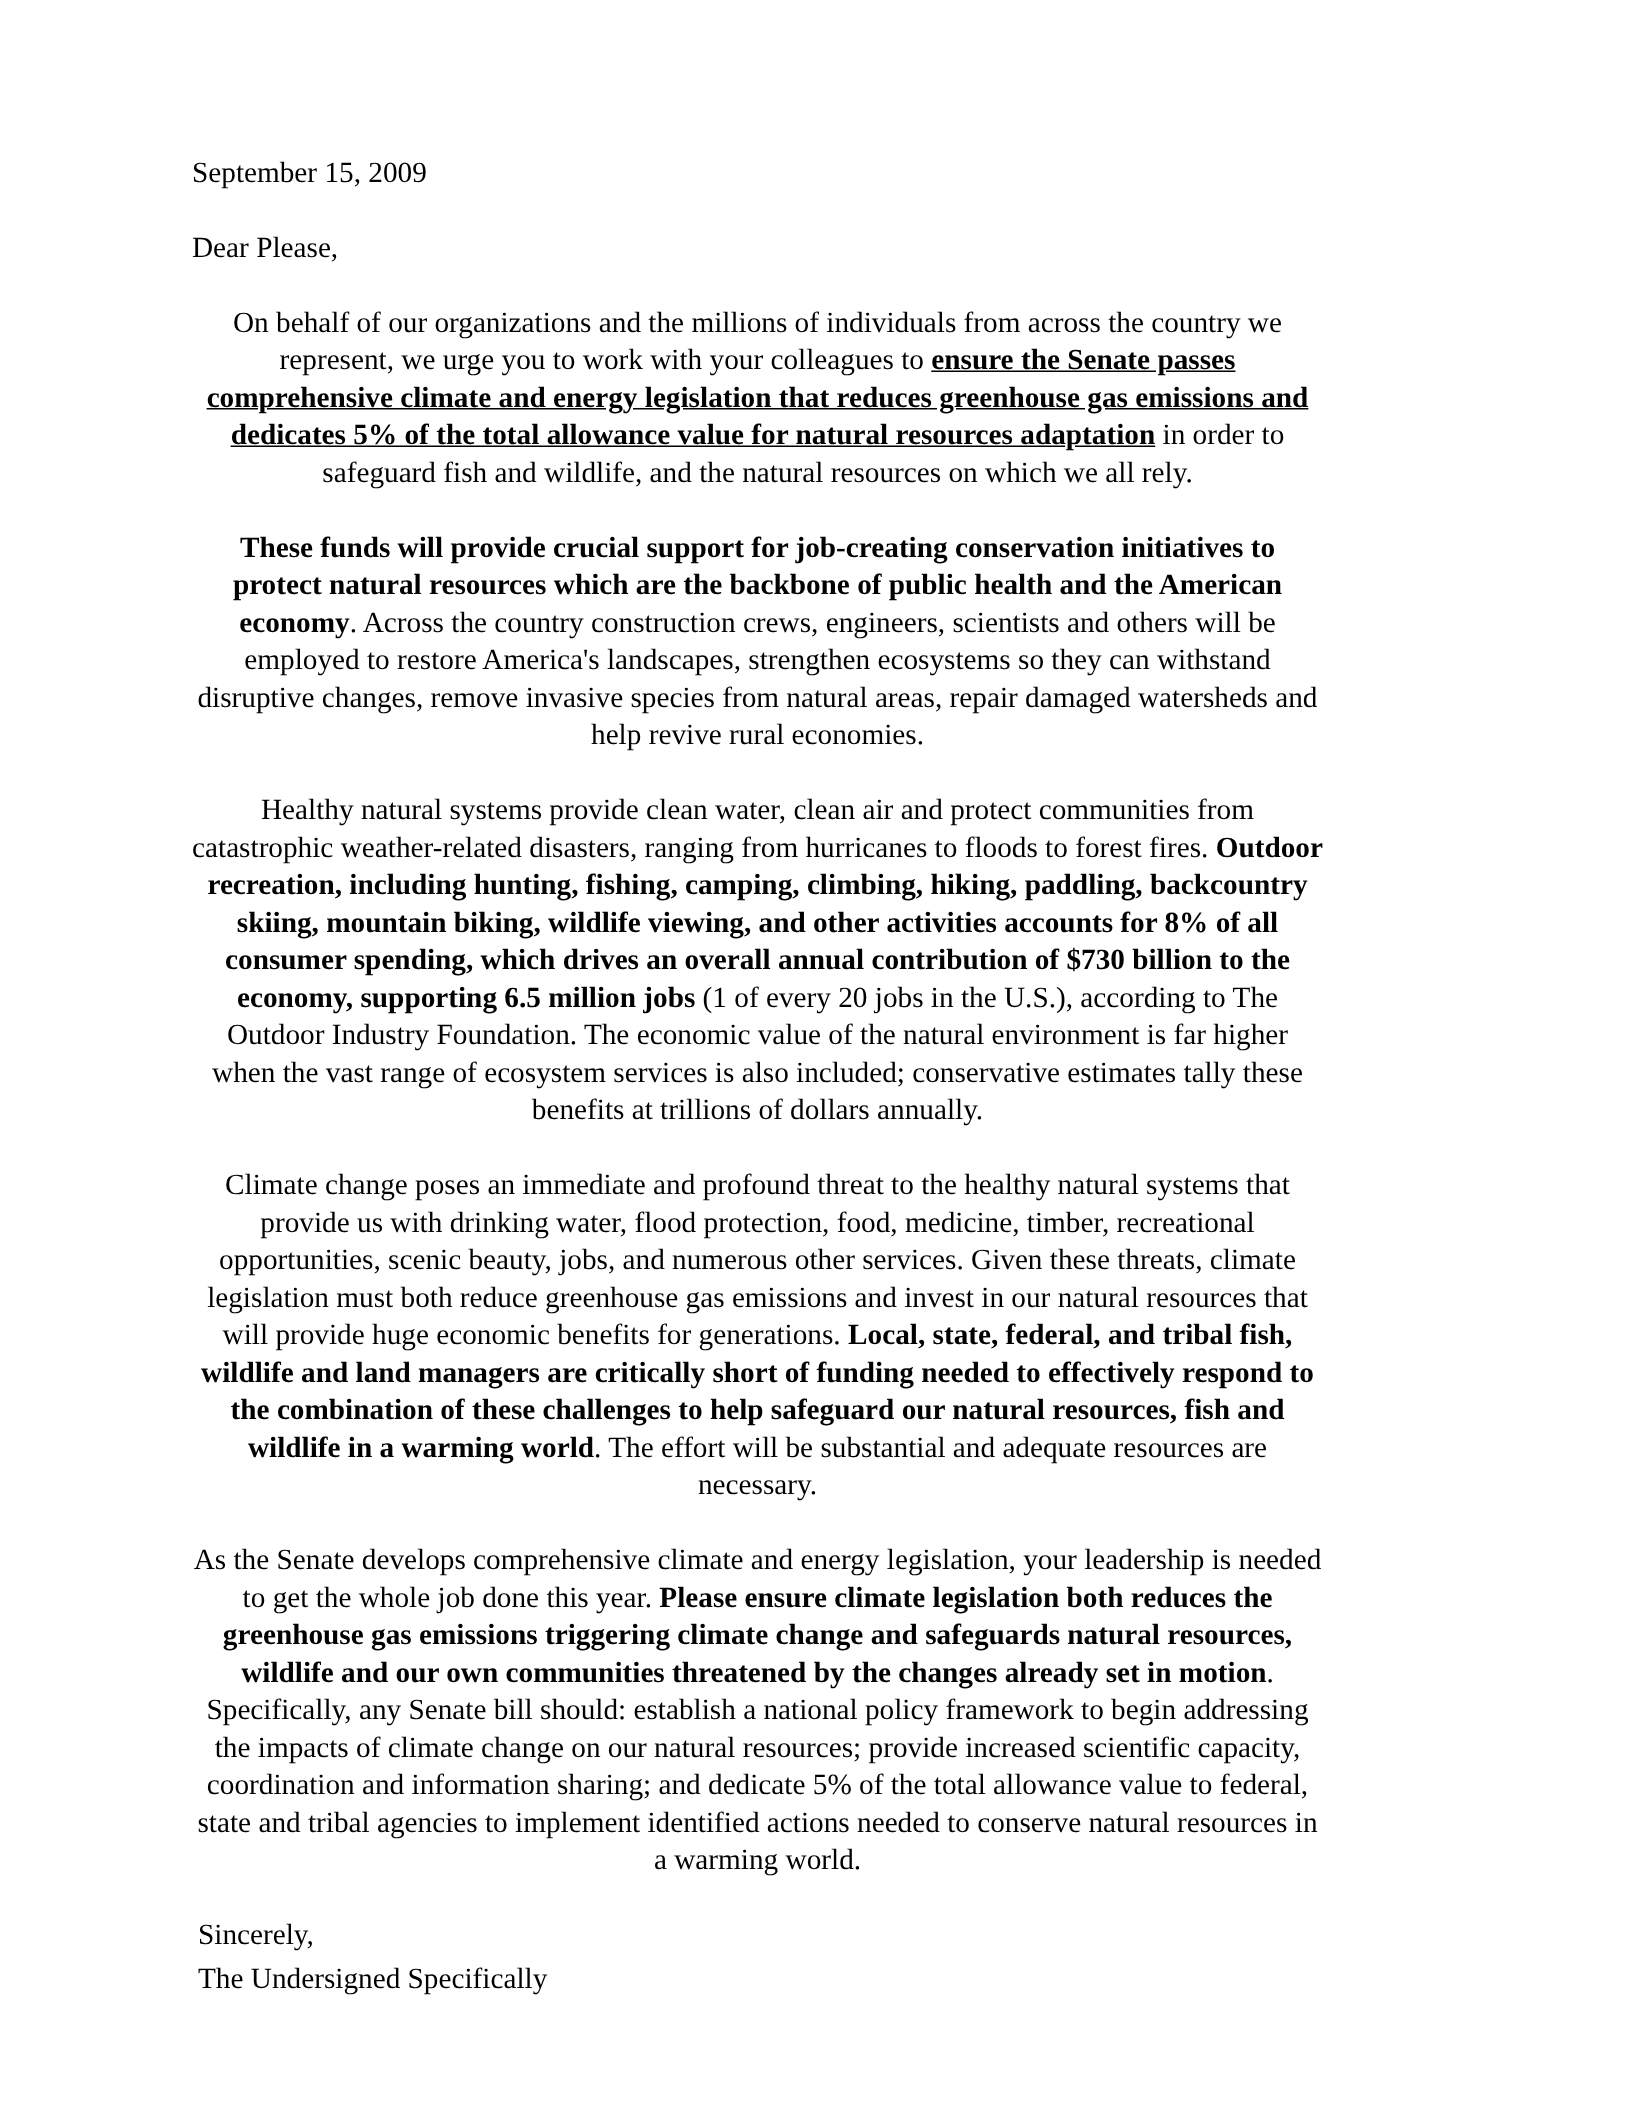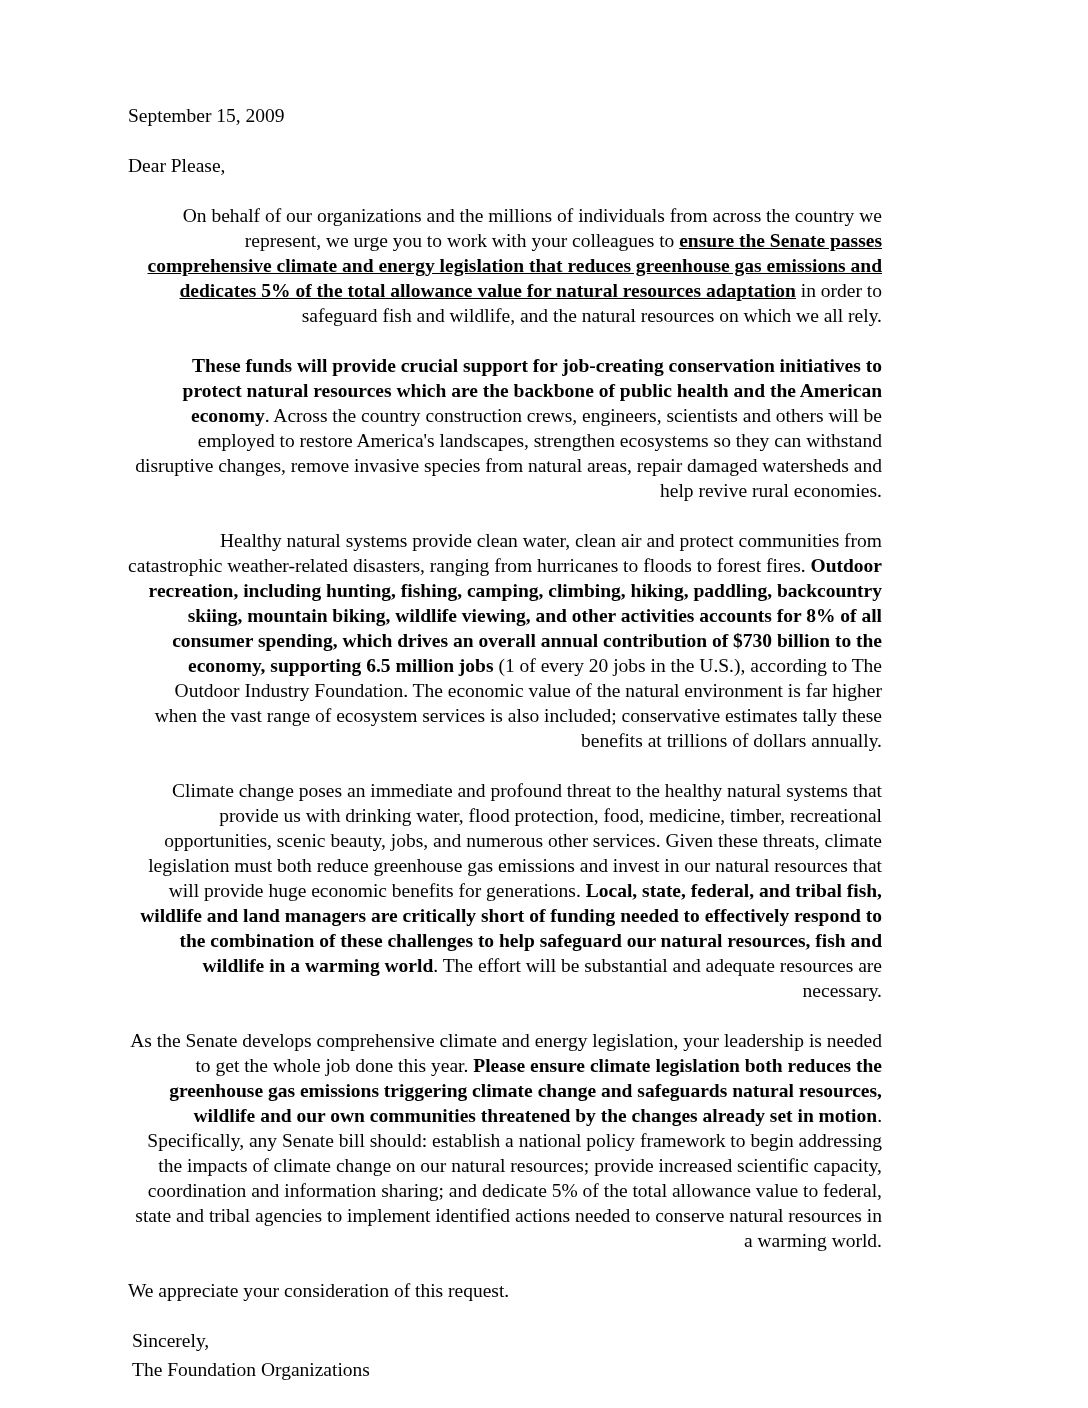--- a/index.html
+++ b/index.html
@@ -20,21 +20,21 @@
     padding: 103px 126px 0 128px;
     overflow: hidden;
     border-radius: 27px;
     -webkit-font-smoothing: none;
   }
   .block {
     margin: 0 0 25px 0;
   }
   .para {
     margin: 0 0 25px 0;
-    text-align: right;
+    text-align: center;
   }
   .b { font-weight: bold; }
   .u { text-decoration: underline; }
   .i { }
   .tight { margin: 4px; }
 </style>
 </head>
 <body>
 
 <div class="page">
@@ -46,18 +46,17 @@
   <p class="para"><span>On behalf of our organizations and the millions of individuals from across the country we represent, we urge you to work with your colleagues to </span><span class="b u">ensure the Senate passes comprehensive climate and energy legislation that reduces greenhouse gas emissions and dedicates 5% of the total allowance value for natural resources adaptation</span><span> in order to safeguard fish and wildlife, and the natural resources on which we all rely.</span></p>
 
   <p class="para"><span class="b">These funds will provide crucial support for job-creating conservation initiatives to protect natural resources which are the backbone of public health and the American economy</span><span>. Across the country construction crews, engineers, scientists and others will be employed to restore America's landscapes, strengthen ecosystems so they can withstand disruptive changes, remove invasive species from natural areas, repair damaged watersheds and help revive rural economies.</span></p>
 
   <p class="para"><span>Healthy natural systems provide clean water, clean air and protect communities from catastrophic weather-related disasters, ranging from hurricanes to floods to forest fires. </span><span class="b">Outdoor recreation, including hunting, fishing, camping, climbing, hiking, paddling, backcountry skiing, mountain biking, wildlife viewing, and other activities accounts for 8% of all consumer spending, which drives an overall annual contribution of $730 billion to the economy, supporting 6.5 million jobs</span><span> (1 of every 20 jobs in the U.S.), according to The Outdoor Industry Foundation. The economic value of the natural environment is far higher when the vast range of ecosystem services is also included; conservative estimates tally these benefits at trillions of dollars annually.</span></p>
 
   <p class="para"><span>Climate change poses an immediate and profound threat to the healthy natural systems that provide us with drinking water, flood protection, food, medicine, timber, recreational opportunities, scenic beauty, jobs, and numerous other services. Given these threats, climate legislation must both reduce greenhouse gas emissions and invest in our natural resources that will provide huge economic benefits for generations. </span><span class="b">Local, state, federal, and tribal fish, wildlife and land managers are critically short of funding needed to effectively respond to the combination of these challenges to help safeguard our natural resources, fish and wildlife in a warming world</span><span>. The effort will be substantial and adequate resources are necessary.</span></p>
 
   <p class="para"><span>As the Senate develops comprehensive climate and energy legislation, your leadership is needed to get the whole job done this year.  </span><span class="b">Please ensure climate legislation both reduces the greenhouse gas emissions triggering climate change </span><span class="b i">and</span><span class="b"> safeguards natural resources, wildlife and our own communities threatened by the changes already set in motion</span><span>. Specifically, any Senate bill should: establish a national policy framework to begin addressing the impacts of climate change on our natural resources; provide increased scientific capacity, coordination and information sharing; and dedicate 5% of the total allowance value to federal, state and tribal agencies to implement identified actions needed to conserve natural resources in a warming world.</span></p>
 
-  <div class="block">We appreciate your consideration of this request.</div>
 
   <div class="tight">Sincerely,</div>
-  <div class="tight">The Foundation Organizations</div>
+  <div class="tight">The Undersigned Specifically</div>
 
 </div>
 
 </body></html>

